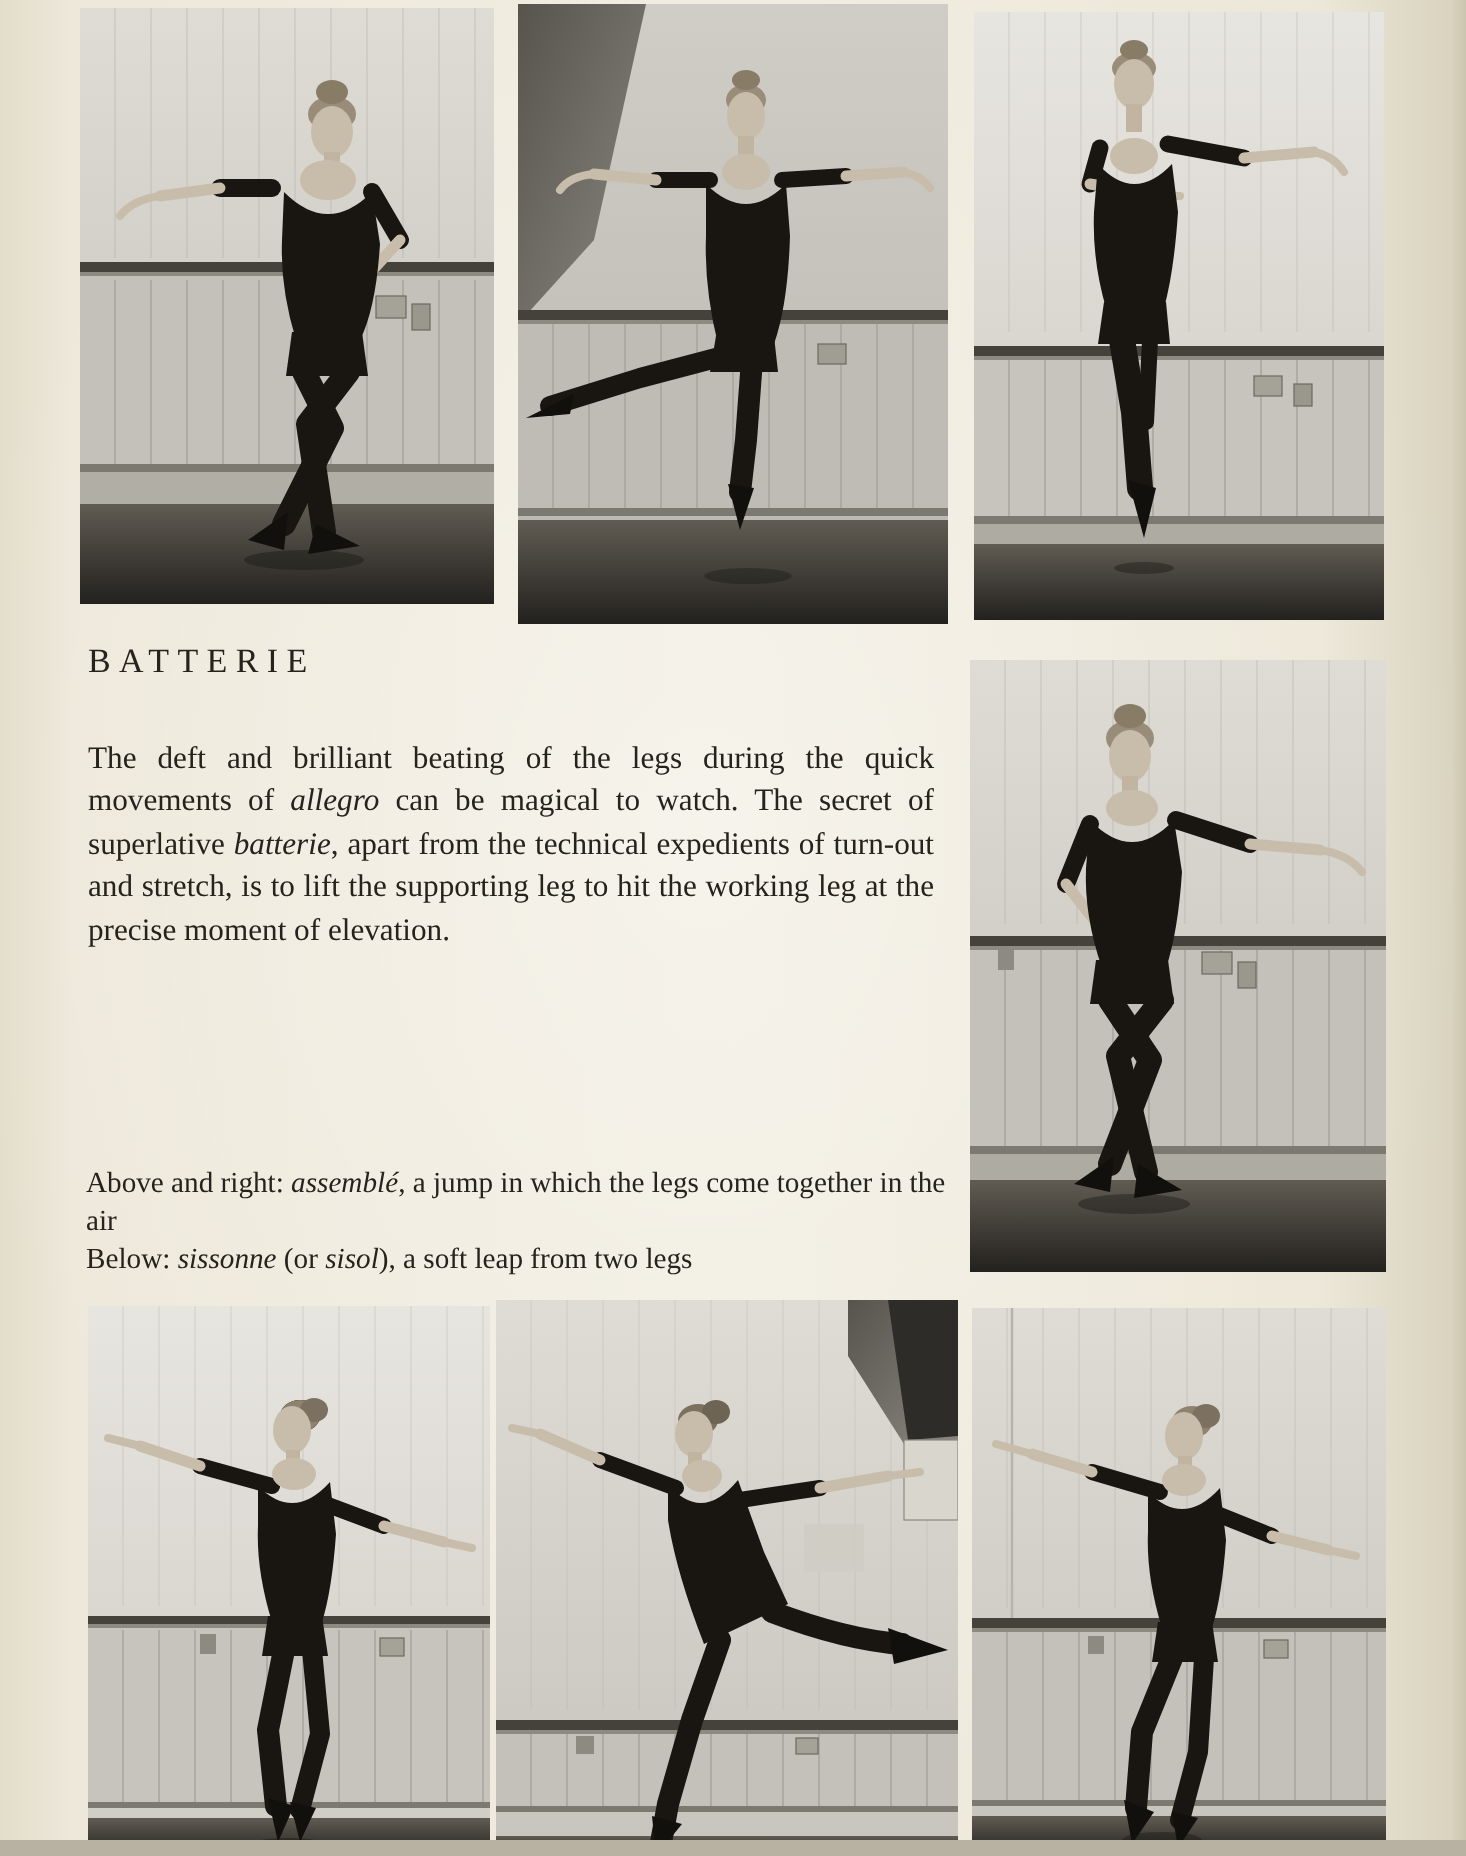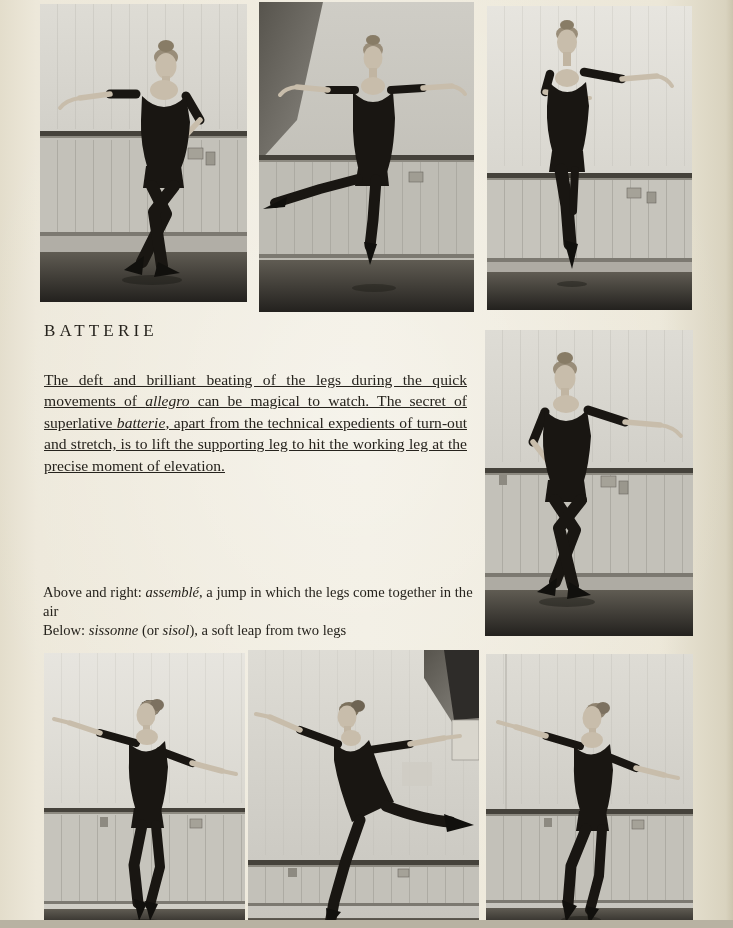--- a/index.html
+++ b/index.html
@@ -17,21 +17,21 @@
   }
   figure.photo{position:absolute;margin:0;background:#cbc9c2;
     box-shadow:inset 0 0 26px rgba(42,36,24,.16);}
   figure.photo svg{display:block;width:100%;height:100%;}
   .heading{
     position:absolute;left:44px;top:321px;
     font-size:17px;letter-spacing:4.2px;color:#26231d;
   }
   .bodytext{
     position:absolute;left:44px;top:369px;width:423px;
-    font-size:15.6px;line-height:21.4px;text-align:justify;color:#26231d;text-decoration:underline;
+    font-size:15.6px;line-height:21.4px;text-align:justify;color:#26231d;
   }
   .caption{position:absolute;left:43px;font-size:14.6px;line-height:19px;color:#26231d;}
   .caption.c1{top:583px;width:447px;}
   .caption.c2{top:621px;width:470px;}
   .it{font-style:italic;}
   .defs{position:absolute;width:0;height:0;}
 </style>
 </head>
 <body>
 

